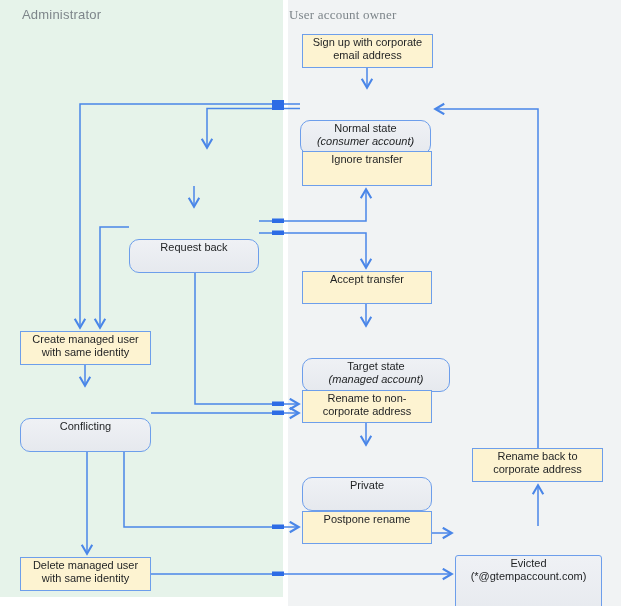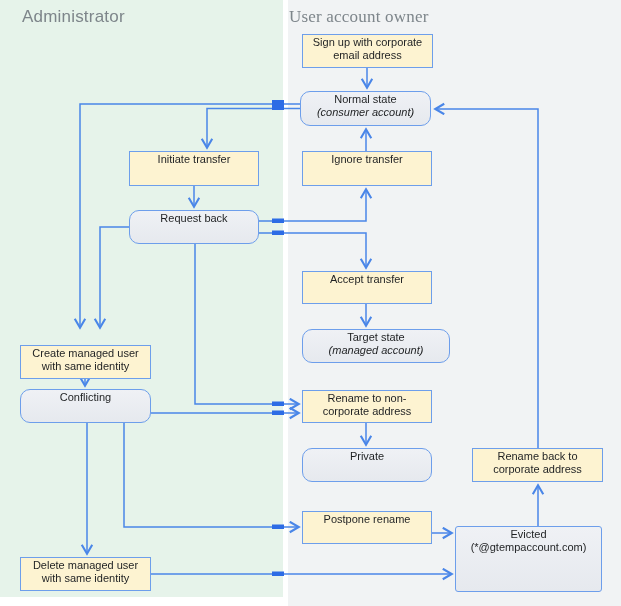--- a/index.html
+++ b/index.html
@@ -4,33 +4,33 @@
 <style>
   html,body{margin:0;padding:0;background:#ffffff;}
   .stage{
     position:relative;width:621px;height:606px;overflow:hidden;
     font-family:"Liberation Sans",sans-serif;background:#ffffff;
   }
   .lane{position:absolute;top:0;}
   .lane-admin{left:0;width:283px;height:597px;background:#e6f3ea;}
   .lane-user{left:288px;width:333px;height:606px;background:#f1f3f4;}
   .lane-label{
-    position:absolute;top:7px;font-size:17px;color:#7d858a;letter-spacing:.2px;
+    position:absolute;top:7px;font-size:13px;color:#7d858a;letter-spacing:.2px;
   }
   .lane-admin .lane-label{left:22px;}
   .lane-user .lane-label{left:1px;font-family:Liberation Serif, serif;}
   svg.edges{position:absolute;left:0;top:0;width:621px;height:606px;}
   .node{
     position:absolute;display:flex;flex-direction:column;align-items:center;
     justify-content:flex-start;text-align:center;box-sizing:border-box;
     font-size:11px;line-height:13px;color:#1e2022;
     border:1.5px solid #6d9eeb;white-space:pre-line;padding:1px 4px;
   }
   .action{background:#fdf3d1;}
-  .state{background:linear-gradient(#eff1f5,#e6e9ee);border-radius:10px;}
+  .state{background:linear-gradient(#eff1f5,#e6e9ee);border-radius:10px;margin-top:29px;}
   .state.big{border-radius:3px;}
   .sub{font-style:italic;}
   .sub.plain{font-style:normal;}
 </style>
 </head>
 <body>
 
 <div class="stage">
 
   <div class="lane lane-admin">
@@ -81,42 +81,39 @@
   <div class="node action" style="left:302px;top:34px;width:131px;height:34px">
     <span>Sign up with corporate
 email address</span>
   </div>
 
   <div class="node state" style="left:300px;top:91px;width:131px;height:35px">
     <span>Normal state</span>
     <span class="sub">(consumer account)</span>
   </div>
 
-  <div class="node action" style="left:129px;top:151px;width:130px;height:35px">
-    <span>Initiate transfer</span>
-  </div>
 
   <div class="node action" style="left:302px;top:151px;width:130px;height:35px">
     <span>Ignore transfer</span>
   </div>
 
   <div class="node state" style="left:129px;top:210px;width:130px;height:34px">
     <span>Request back</span>
   </div>
 
   <div class="node action" style="left:302px;top:271px;width:130px;height:33px">
     <span>Accept transfer</span>
   </div>
 
   <div class="node state" style="left:302px;top:329px;width:148px;height:34px">
     <span>Target state</span>
     <span class="sub">(managed account)</span>
   </div>
 
-  <div class="node action" style="left:20px;top:345px;width:131px;height:34px">
+  <div class="node action" style="left:20px;top:331px;width:131px;height:34px">
     <span>Create managed user
 with same identity</span>
   </div>
 
   <div class="node state" style="left:20px;top:389px;width:131px;height:34px">
     <span>Conflicting</span>
   </div>
 
   <div class="node action" style="left:302px;top:390px;width:130px;height:33px">
     <span>Rename to non-

